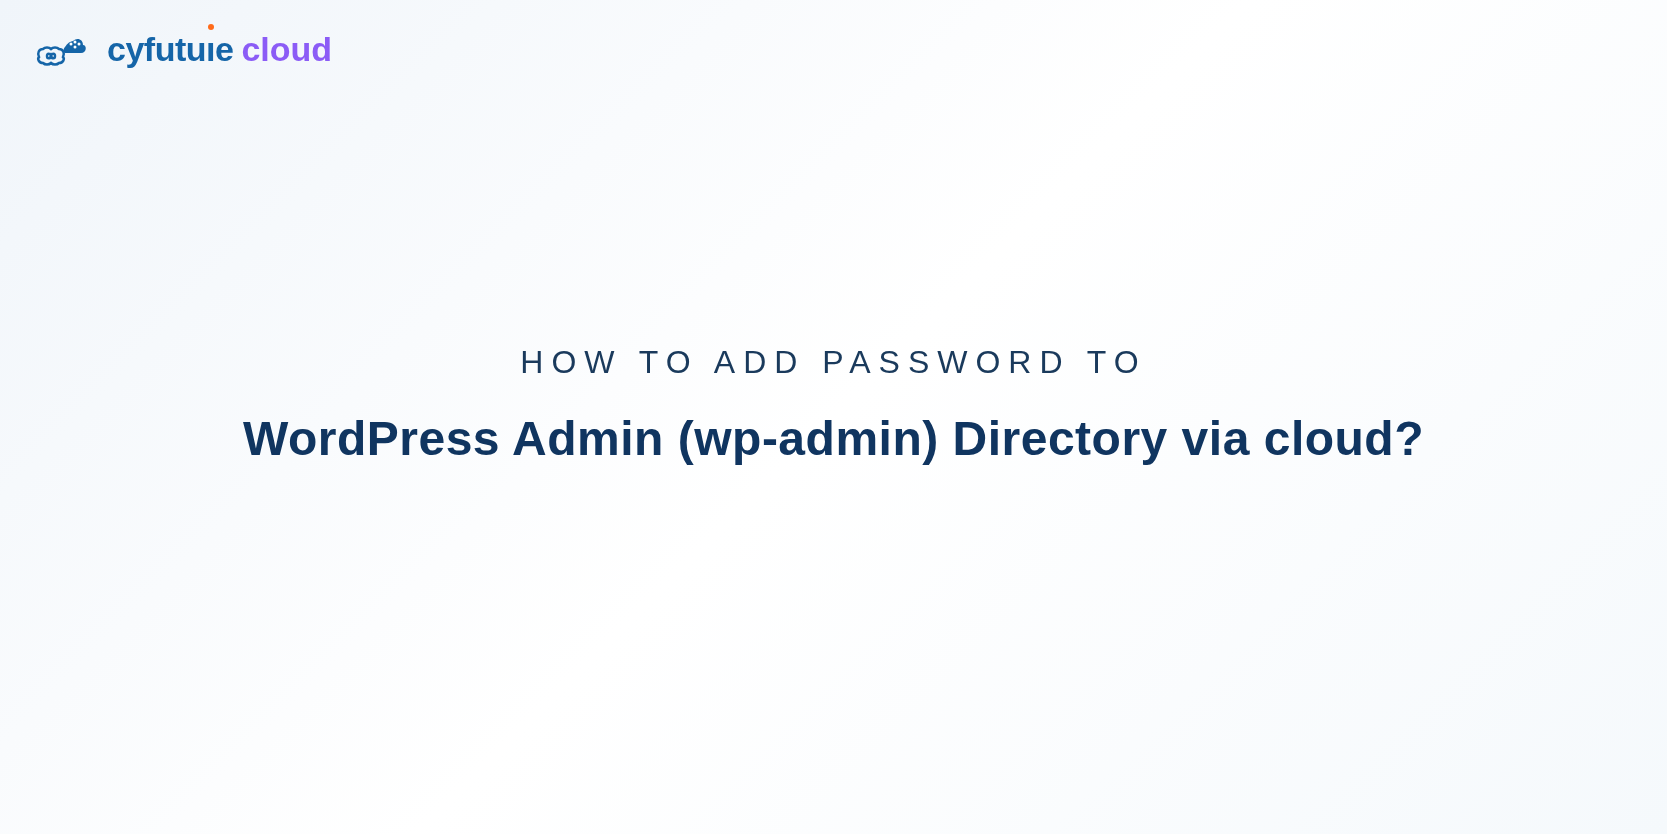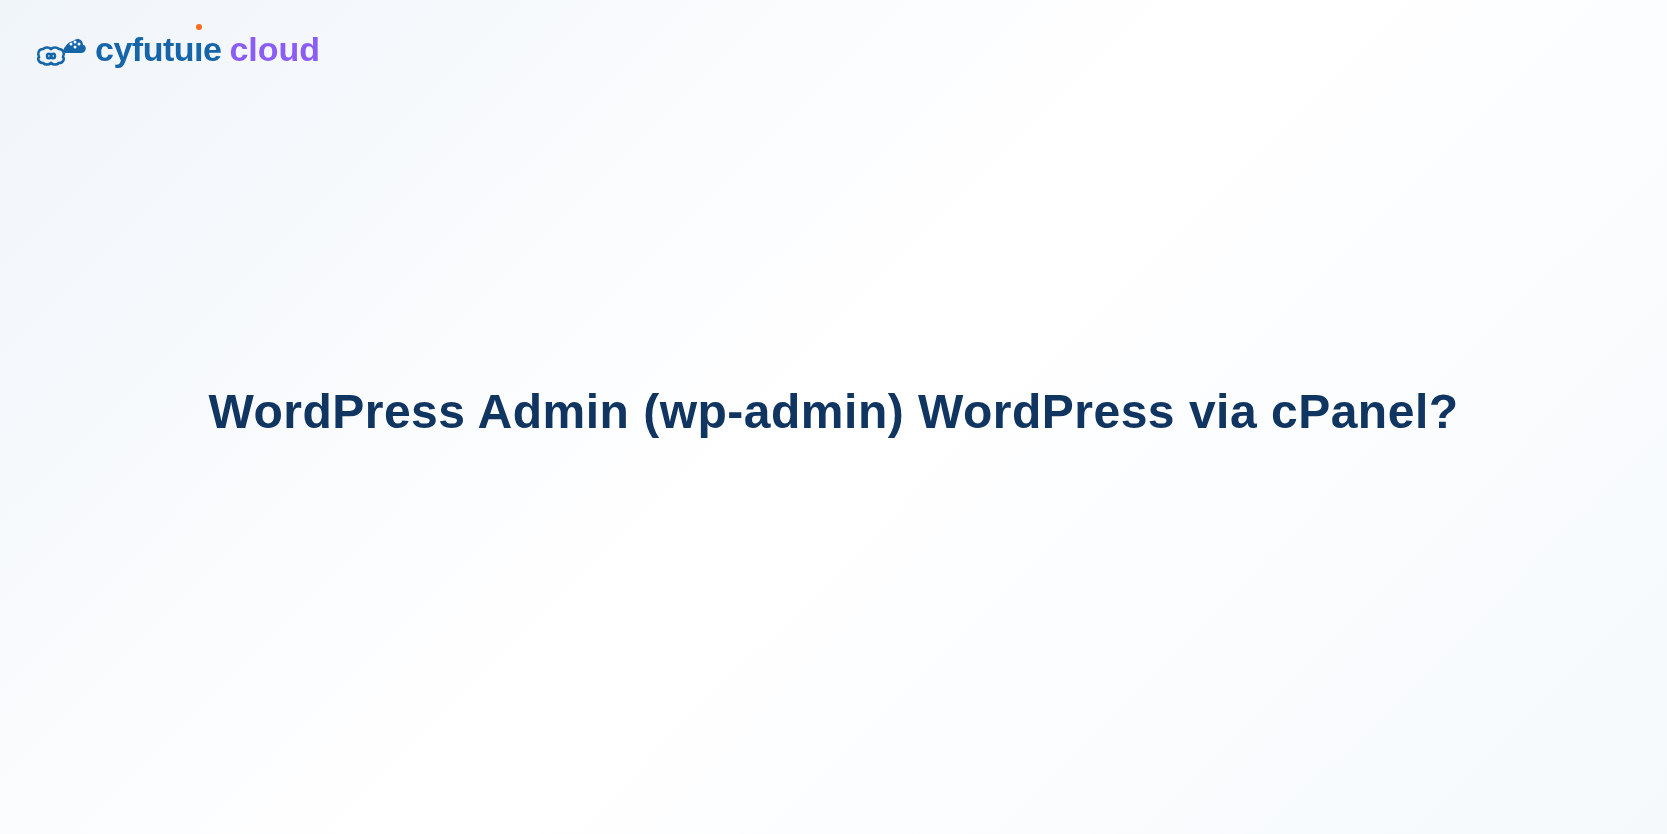--- a/index.html
+++ b/index.html
@@ -16,21 +16,21 @@
       position: relative;
       overflow: hidden;
     }
     
     .logo {
       position: absolute;
       top: 30px;
       left: 35px;
       display: flex;
       align-items: center;
-      gap: 8px;
+      gap: 20px;
     }
     
     .logo-icon {
       width: 52px;
       height: 38px;
     }
     
     .logo-text {
       display: flex;
       align-items: baseline;
@@ -89,14 +89,15 @@
       <circle cx="40" cy="11" r="1.5" fill="#ffffff"></circle>
     </svg>
   </span>
   <span class="logo-text">
     <span class="logo-cyfuture"><span>cyfutu</span><span style="position:relative;"><span style="position:absolute;top:-6px;left:2px;width:6px;height:6px;background:#ff6b1a;border-radius:50%;"></span>ı</span><span>e</span></span>
     <span class="logo-cloud">cloud</span>
   </span>
 </div>
 
 <div class="content">
-  <div class="title">WordPress Admin (wp-admin) WordPress via cPanel?</div>
+  <div class="subtitle">HOW TO ADD PASSWORD TO</div>
+  <div class="title">WordPress Admin (wp-admin) Directory via cloud?</div>
 </div>
 
 </body></html>

